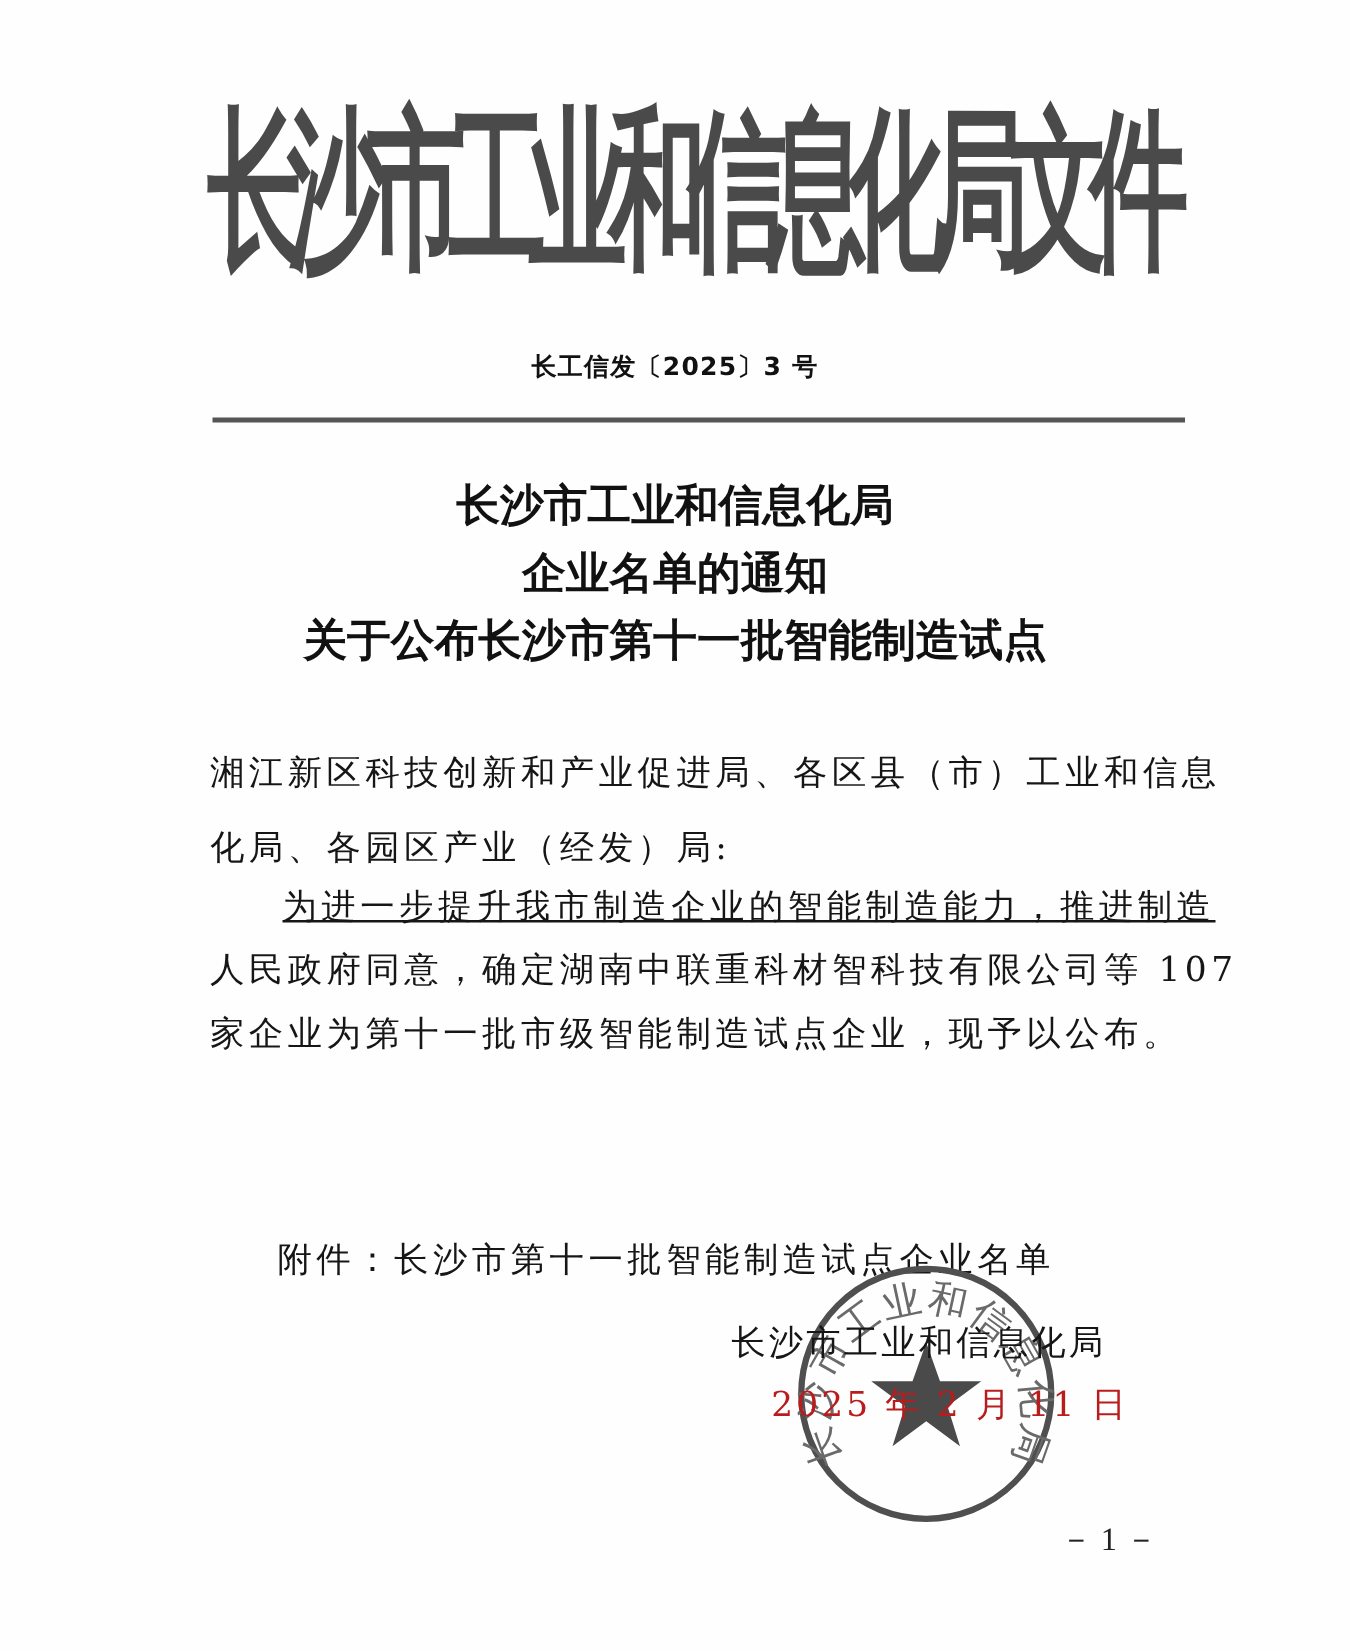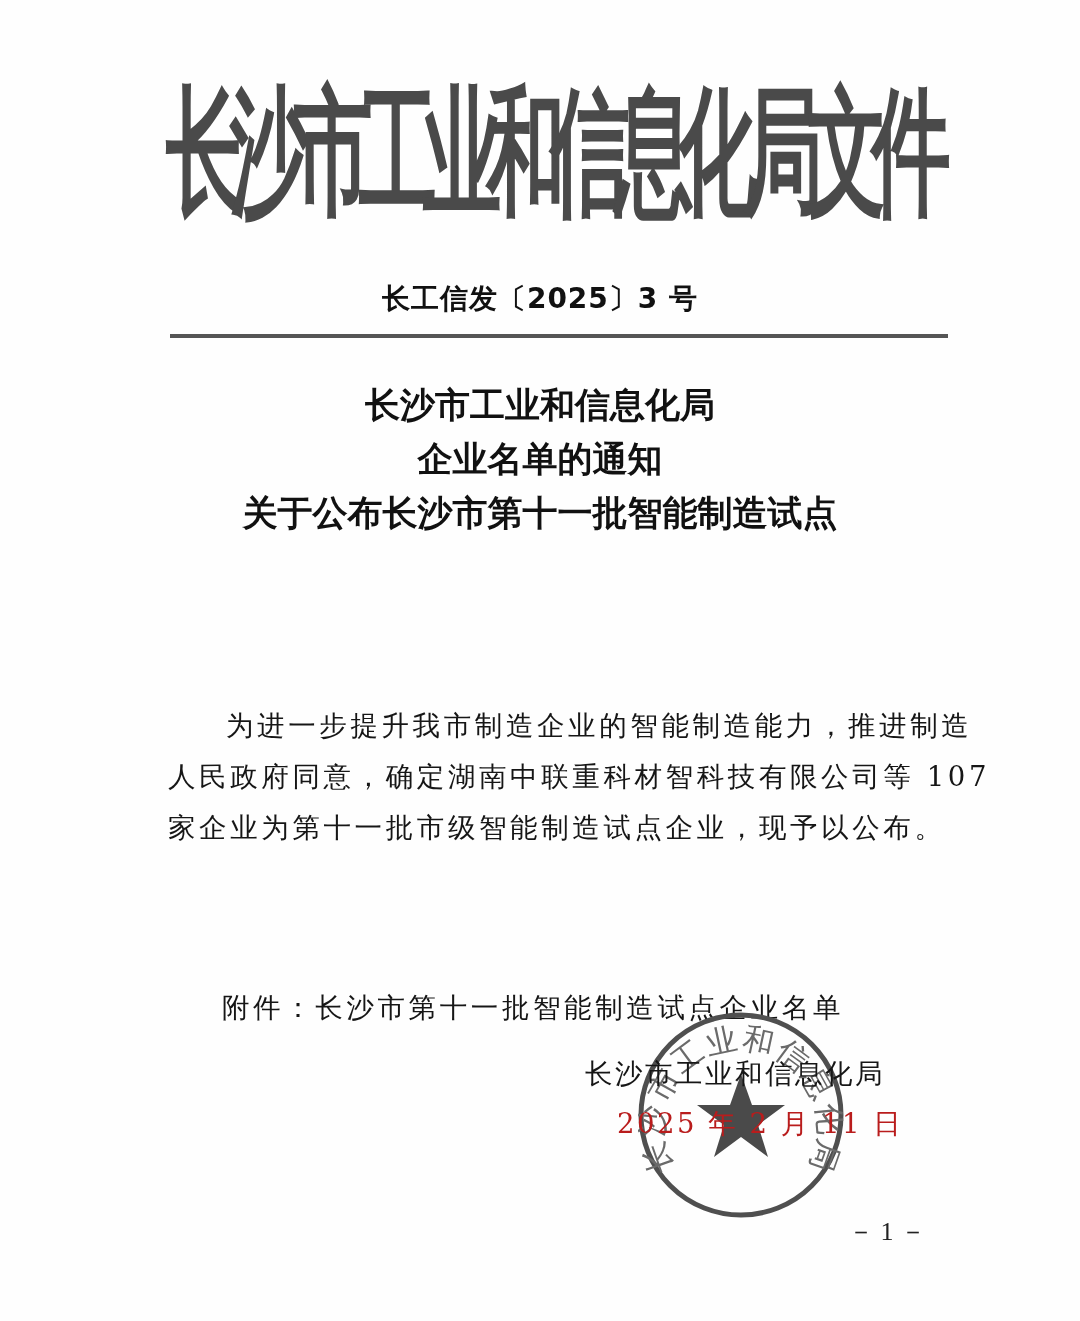--- a/index.html
+++ b/index.html
@@ -46,21 +46,21 @@
       transform: scaleX(0.82);
     }
     .doc-number {
       position: absolute;
       left: 0;
       width: 1080px;
       top: 280px;
       text-align: center;
       font-family: "DejaVu Sans", sans-serif;
       font-weight: bold;
-      font-size: 28px;
+      font-size: 20px;
       color: #111;
       letter-spacing: 1px;
     }
     .rule {
       position: absolute;
       left: 170px;
       top: 334px;
       width: 778px;
       height: 4px;
       background: #555555;
@@ -83,21 +83,21 @@
       left: 168px;
       width: 752px;
       font-family: "DejaVu Serif", serif;
       font-size: 27.5px;
       color: #161616;
       letter-spacing: 3.6px;
       white-space: nowrap;
     }
     .addressee { top: 588px; line-height: 60px; }
     .paragraph { top: 700px; line-height: 51px; }
-    .paragraph .indent { padding-left: 58px; }
+    .paragraph .indent { padding-left: 58px; text-decoration: underline; }
     .attachment {
       position: absolute;
       left: 222px;
       top: 952px;
       font-family: "DejaVu Serif", serif;
       font-size: 27.5px;
       letter-spacing: 3.6px;
       color: #161616;
       white-space: nowrap;
       margin-top: 38px;
@@ -162,20 +162,24 @@
   <div class="doc-number">长工信发〔2025〕3 号</div>
 
   <div class="rule"></div>
 
   <div class="title">
     <div>长沙市工业和信息化局</div>
     <div>企业名单的通知</div>
     <div>关于公布长沙市第十一批智能制造试点</div>
   </div>
 
+  <div class="body-text addressee">
+    <div>湘江新区科技创新和产业促进局、各区县（市）工业和信息</div>
+    <div>化局、各园区产业（经发）局:</div>
+  </div>
 
   <div class="body-text paragraph">
     <div class="indent">为进一步提升我市制造企业的智能制造能力，推进制造</div>
     <div>人民政府同意，确定湖南中联重科材智科技有限公司等 107</div>
     <div>家企业为第十一批市级智能制造试点企业，现予以公布。</div>
   </div>
 
   <div class="attachment">附件：长沙市第十一批智能制造试点企业名单</div>
 
   <svg class="stamp" viewBox="0 0 206 206">

